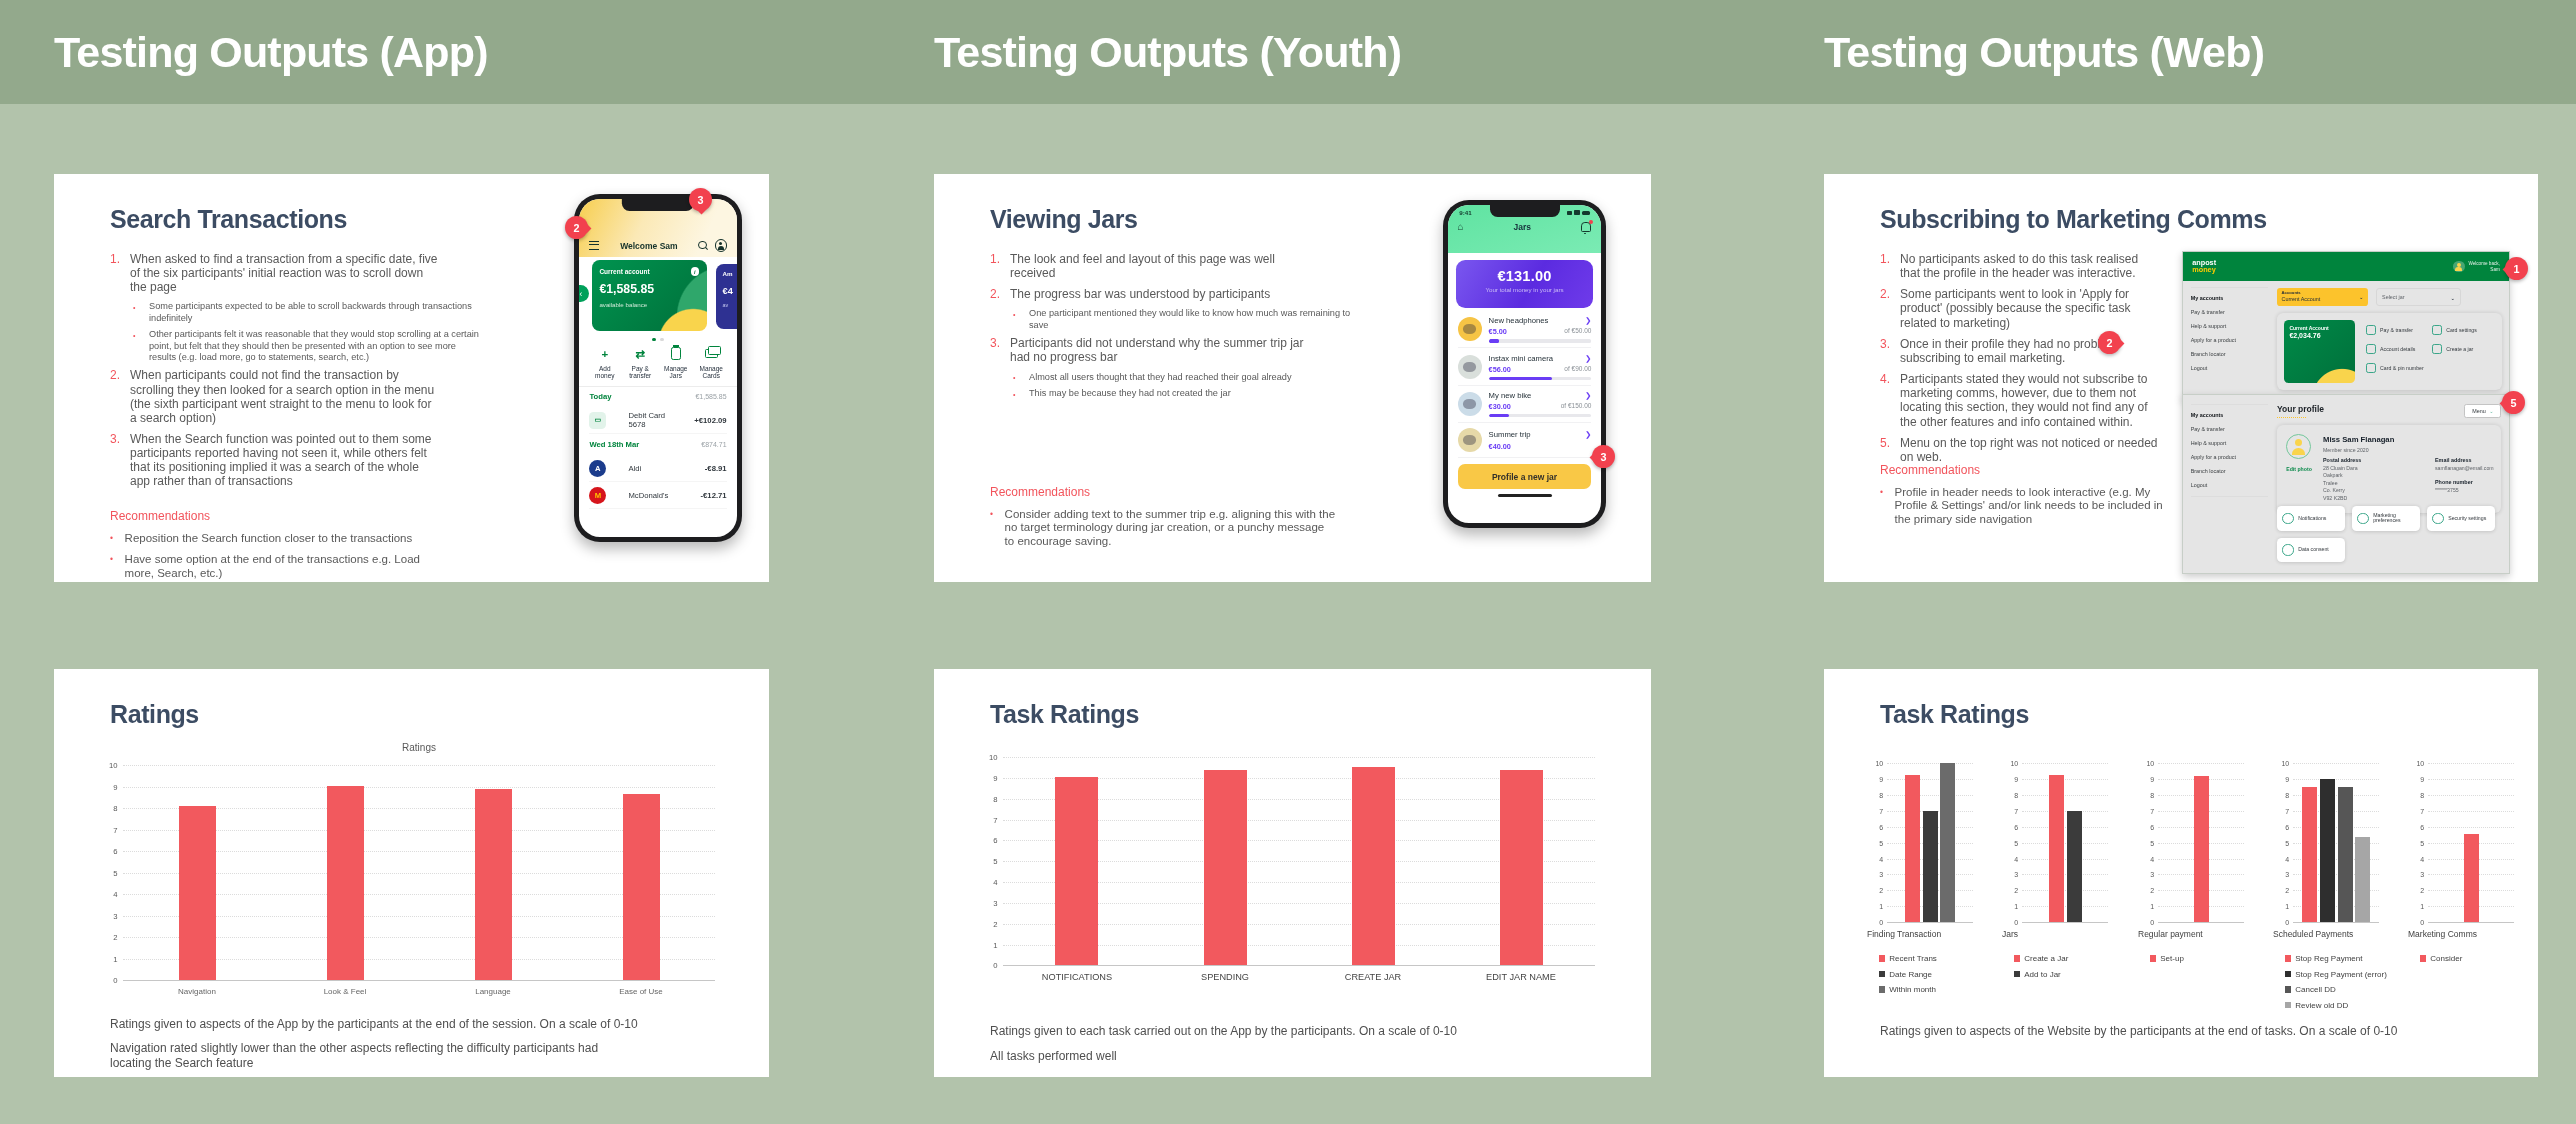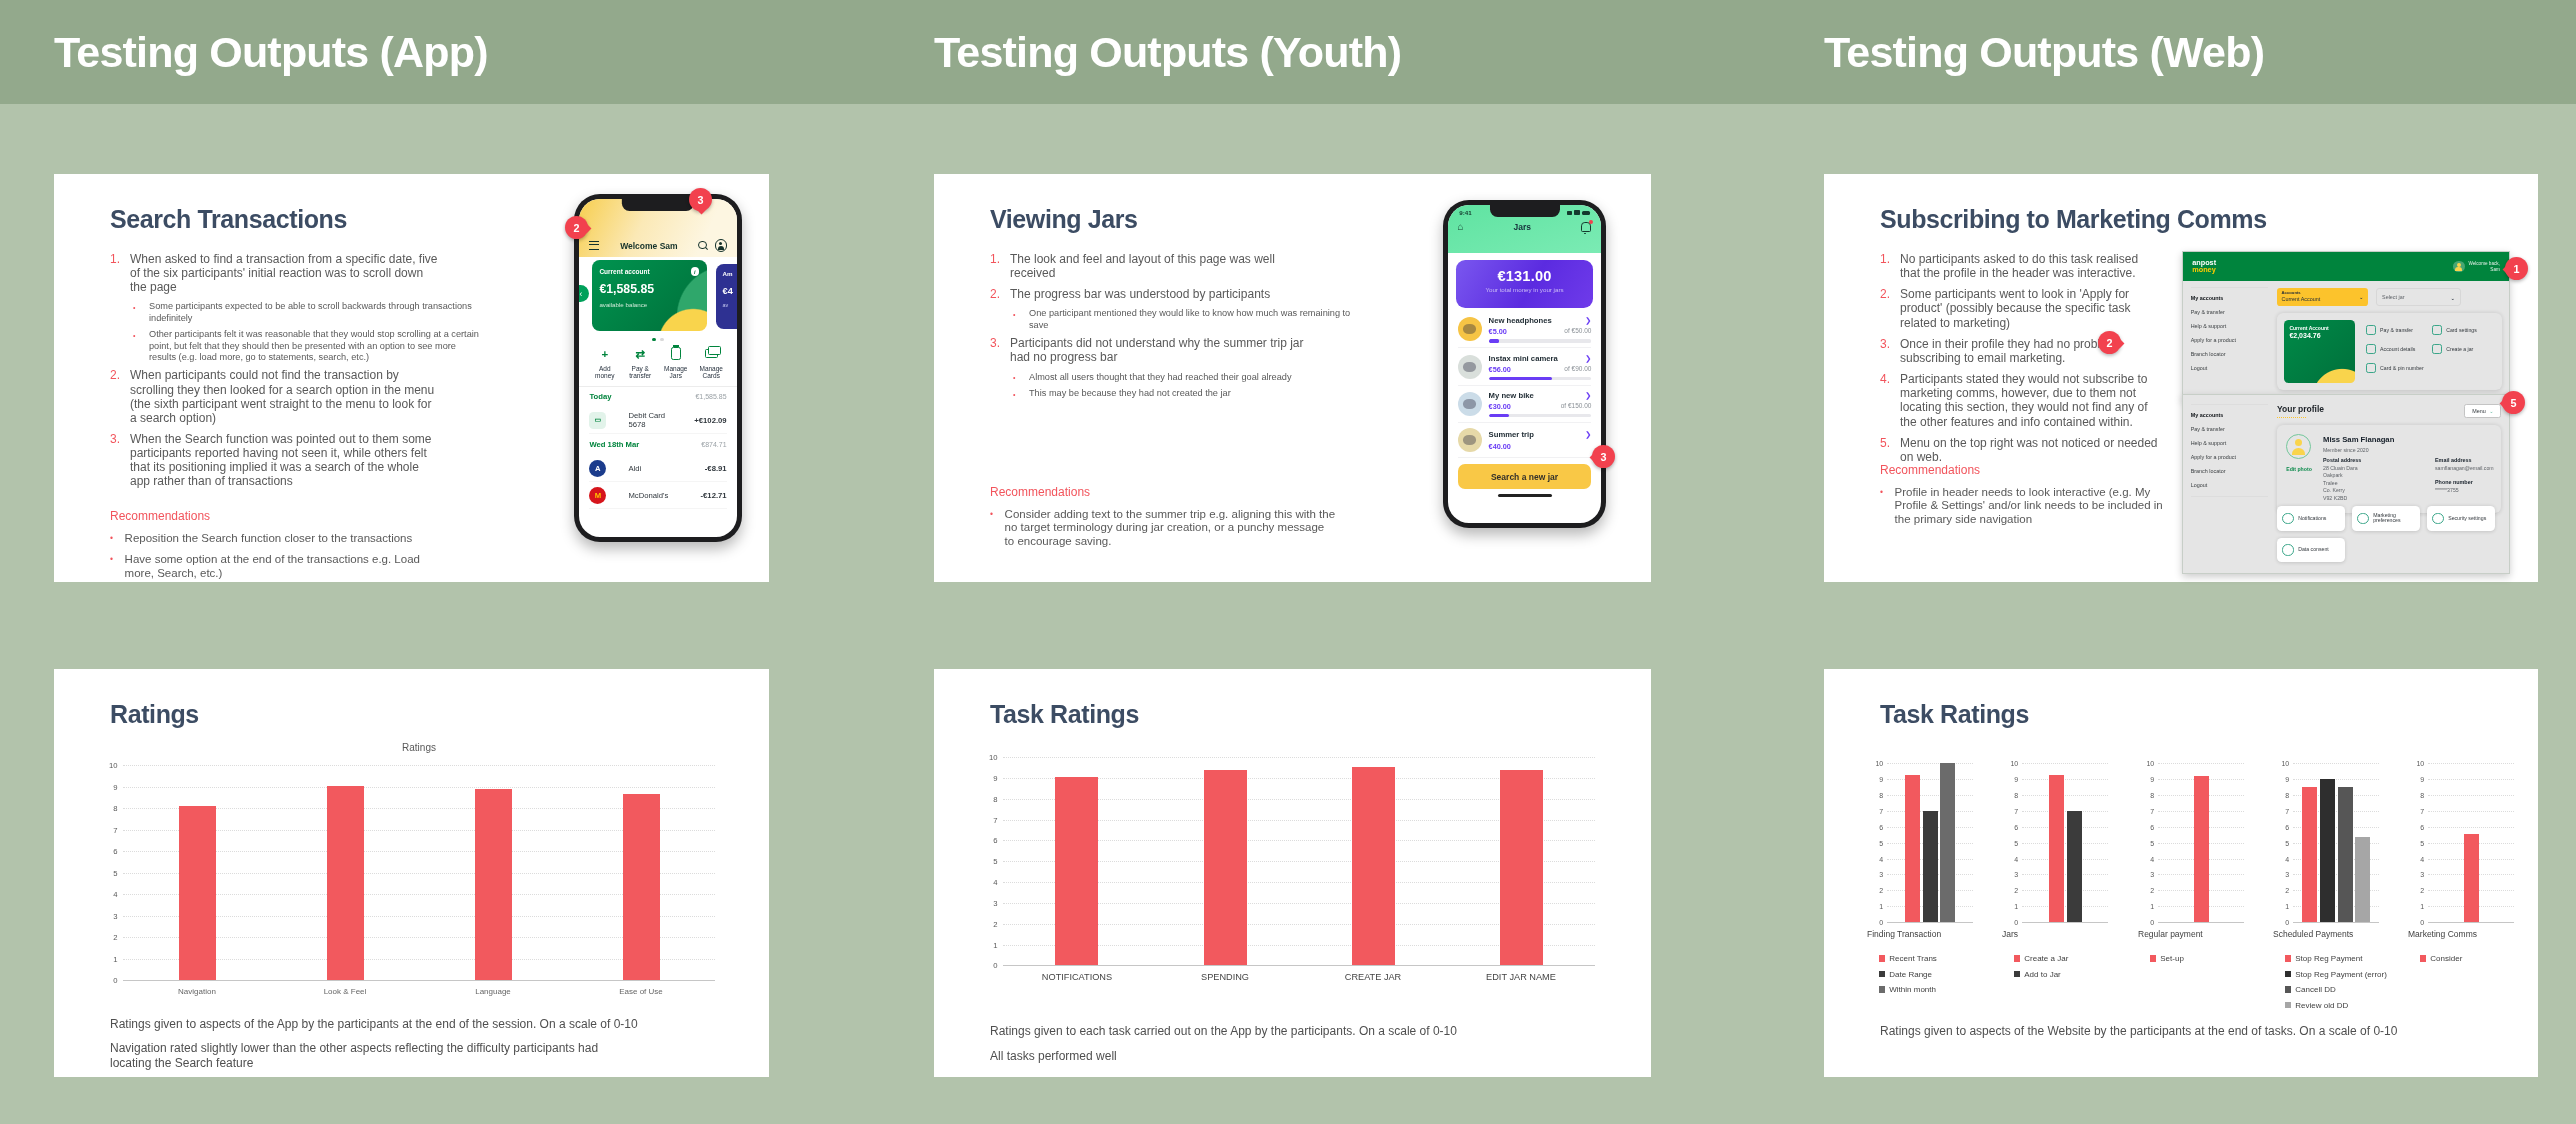--- a/index.html
+++ b/index.html
@@ -116,21 +116,21 @@
   .i-bell::after{content:"";position:absolute;right:-2.3px;top:-2.3px;width:3.8px;height:3.8px;border-radius:50%;background:#F2414E}
   .p2-card{margin:6.2px 7.7px 3.1px;height:48px;border-radius:9.2px;background:linear-gradient(120deg,#7A57EF 0%,#5B2BE0 55%,#6F3BEA 100%);color:#fff;text-align:center;padding-top:8.5px;box-sizing:border-box}
   .card-big{font-size:14.6px;font-weight:bold;letter-spacing:0.2px}
   .card-sub{font-size:6.2px;color:#CBBAF6;margin-top:2.3px}
   .jars{padding:0 9.2px}
   .jar{display:flex;gap:7px;padding:5.4px 0 4.6px;border-bottom:0.8px solid #F1F1F3;align-items:center}
   .jar-ic{width:24px;height:24px;border-radius:50%;flex:none;position:relative;overflow:hidden}
   .jar-ic::after{content:"";position:absolute;left:5.4px;top:7px;width:13px;height:10px;border-radius:45%;background:rgba(40,40,60,.38)}
   .jar-body{flex:1}
   .jar-top{display:flex;justify-content:space-between;align-items:center}
-  .jar-name{font-size:7.7px;font-weight:bold;color:#1E2A32}
+  .jar-name{font-size:7.7px;font-weight:normal;color:#1E2A32}
   .jar-chev{color:#6A3DF5;font-size:7.7px}
   .jar-amts{display:flex;justify-content:space-between;margin-top:2.3px}
   .jar-amt{color:#6A3DF5;font-size:7.3px;font-weight:bold}
   .jar-target{color:#8A9096;font-size:6.5px}
   .jar-bar{height:3.1px;border-radius:1.5px;background:#E8E8EC;margin-top:3.1px;overflow:hidden}
   .jar-fill{height:100%;background:#6A3DF5;border-radius:1.5px}
   .p2-btn{margin:6.2px 9.2px 0;height:24.6px;border-radius:7px;background:#F9C846;display:flex;align-items:center;justify-content:center;font-size:8.5px;font-weight:bold;color:#33302A}
   .home-bar{width:54px;height:2.3px;border-radius:1.5px;background:#222;margin:5.4px auto 0}
 
   
@@ -459,21 +459,21 @@
               <div class="jar-top">
                 <div class="jar-name">Summer trip</div>
                 <div class="jar-chev">❯</div>
               </div>
               <div class="jar-amts">
                 <div class="jar-amt">€40.00</div>
               </div>
             </div>
           </div>
         </div>
-      <div class="p2-btn">Search a new jar</div>
+      <div class="p2-btn">Profile a new jar</div>
       <div class="home-bar"></div>
     </div>
   </div>
   <div class="badge tail-l" style="left:658px;top:271px">3</div>
 </section>
 
 <section class="slide" id="s3">
   <h1 class="s-title">Subscribing to Marketing Comms</h1>
   <div class="num-list" id="list-s3">
       <div class="nl-item">

